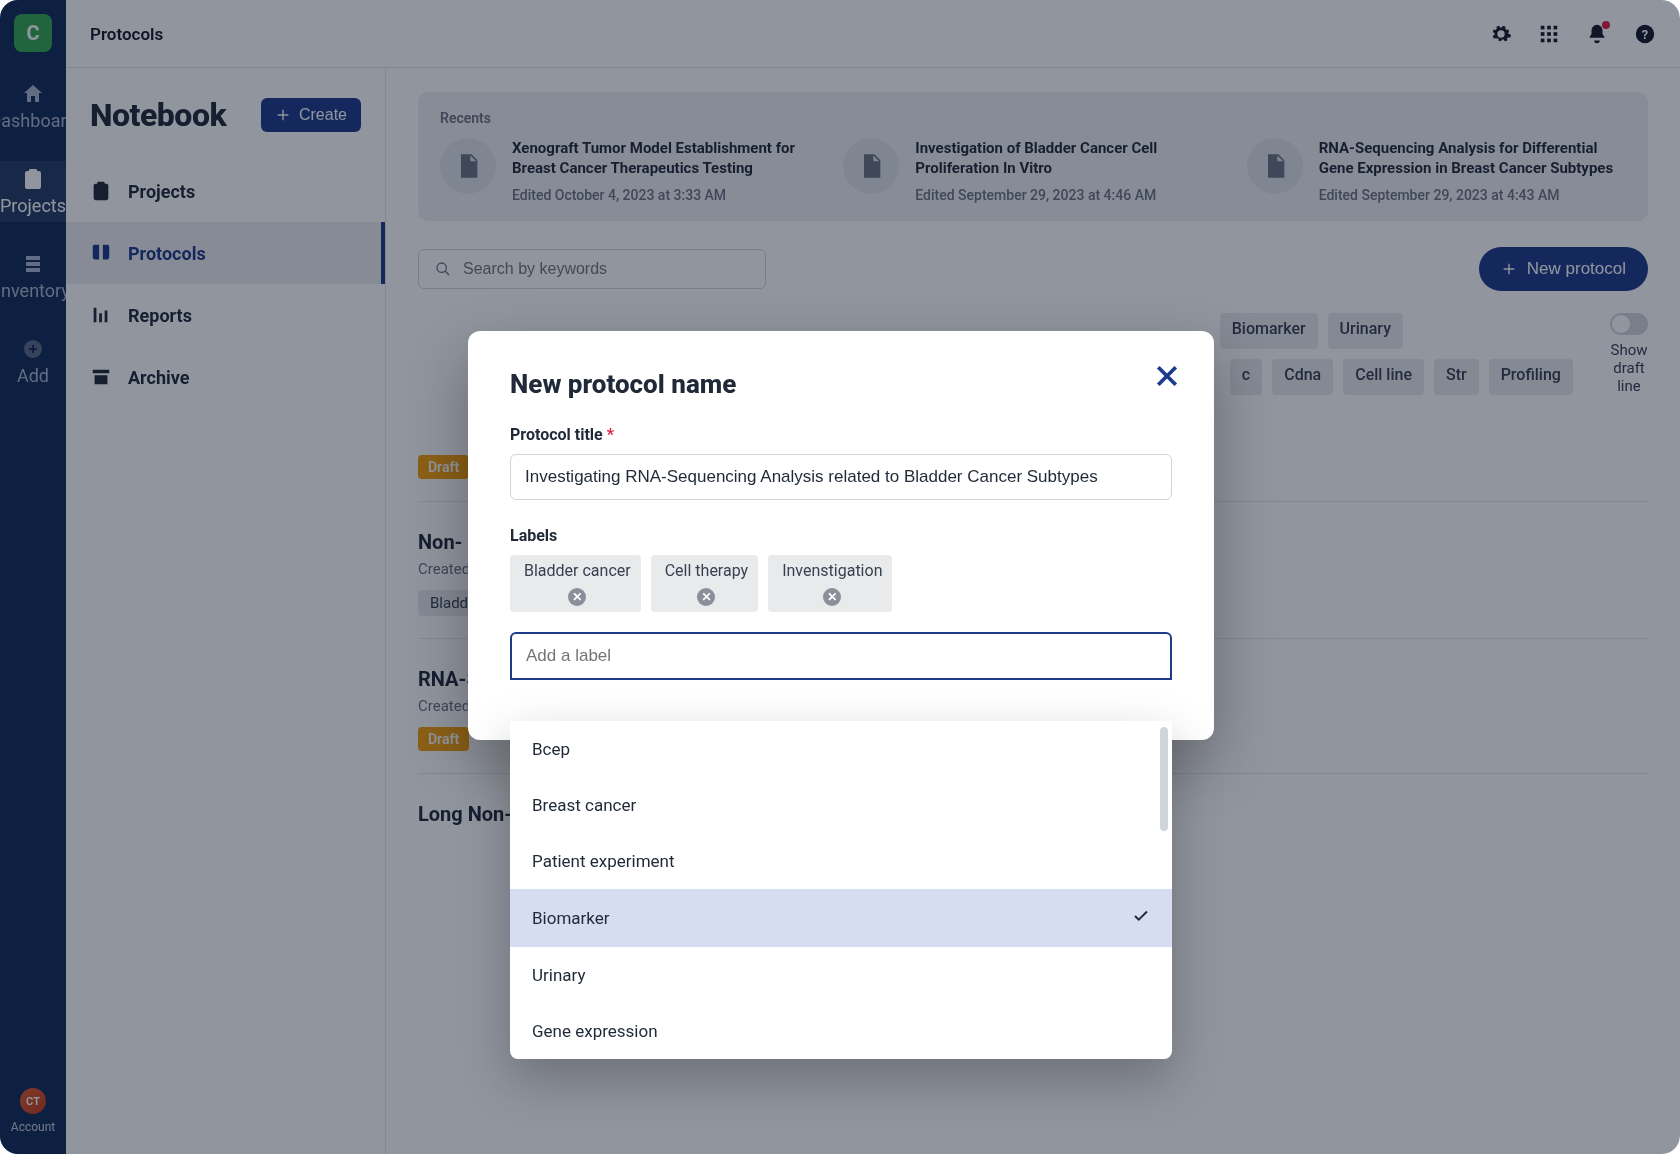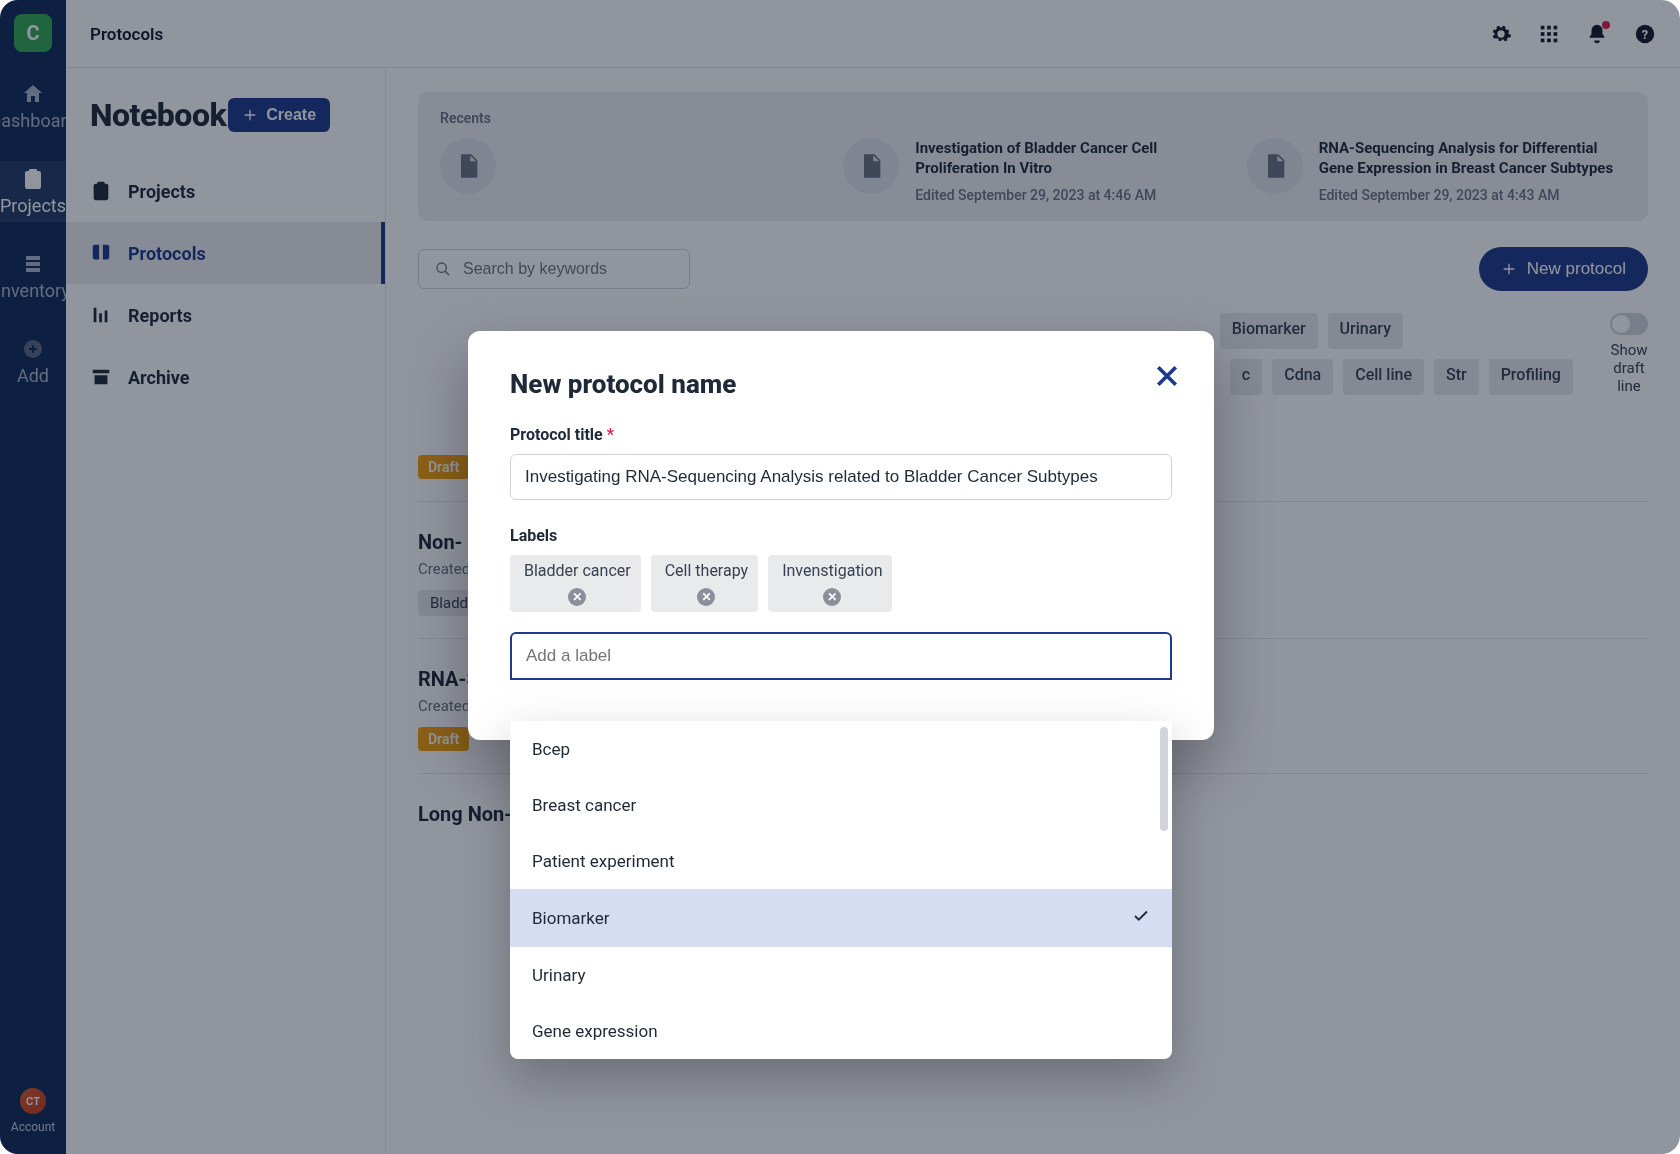--- a/index.html
+++ b/index.html
@@ -95,26 +95,27 @@
 }
 .sidebar {
   width: 320px;
   border-right: 1px solid #e5e7eb;
   padding: 28px 0 0 0;
   background: #fff;
 }
 .sb-head {
   display: flex; align-items: center; gap: 2px;
   padding: 0 24px 26px 24px;
+  justify-content: space-between;
 }
 .sb-head h1 { font-size: 32px; font-weight: 800; color: #1f2937; letter-spacing: -0.5px; }
 .create-btn {
   background: #1e3a8a; color: #fff; border: none;
   border-radius: 6px; padding: 8px 14px; display: flex; align-items: center; gap: 8px;
-  font-size: 16px; font-weight: 700; cursor: pointer;
+  font-size: 16px; font-weight: 400; cursor: pointer;
 }
 .sb-item {
   display: flex; align-items: center; gap: 16px;
   padding: 20px 24px; font-size: 18px; font-weight: 700;
   color: #1f2937; cursor: pointer;
 }
 .sb-item.active { background: #ecedef; color: #1e3a8a; border-right: 4px solid #1e3a8a; }
 .sb-item svg { width: 22px; height: 22px; }
 .main {
   flex: 1; overflow-y: auto; padding: 24px 32px;
@@ -130,21 +131,21 @@
   display: flex; align-items: center; justify-content: center; flex-shrink: 0;
 }
 .recent-item .ttl { font-size: 15px; font-weight: 700; color: #1f2937; line-height: 1.35; }
 .recent-item .meta { font-size: 14px; color: #6b7280; margin-top: 8px; font-weight: 500; }
 .search-row {
   display: flex; align-items: center; margin-bottom: 22px;
 }
 .search-box {
   display: flex; align-items: center; gap: 12px;
   border: 1px solid #d1d5db; border-radius: 6px;
-  padding: 10px 16px; width: 272px; color: #6b7280;
+  padding: 10px 16px; width: 348px; color: #6b7280;
 }
 .search-box input {
   border: none; outline: none; font-size: 16px; flex: 1; background: transparent;
 }
 .new-proto-btn {
   margin-left: auto;
   background: #1e3a8a; color: #fff; border: none; border-radius: 22px;
   padding: 12px 22px; display: flex; align-items: center; gap: 10px;
   font-size: 17px; font-weight: 400; cursor: pointer;
 }
@@ -363,20 +364,24 @@
 
       <div class="main">
         <div class="recents-card">
           <div class="label">Recents</div>
           <div class="recents-row">
             <div class="recent-item">
               <div class="doc-ico">
                 <svg width="28" height="28" viewBox="0 0 24 24" fill="#6b7280">
                     <path d="M6 2h9l5 5v15H6zM14 3v5h5"></path>
                   </svg>
+              </div>
+              <div>
+                <div class="ttl">Xenograft Tumor Model Establishment for Breast Cancer Therapeutics Testing</div>
+                <div class="meta">Edited October 4, 2023 at 3:33 AM</div>
               </div>
             </div>
             <div class="recent-item">
               <div class="doc-ico">
                 <svg width="28" height="28" viewBox="0 0 24 24" fill="#6b7280">
                     <path d="M6 2h9l5 5v15H6zM14 3v5h5"></path>
                   </svg>
               </div>
               <div>
                 <div class="ttl">Investigation of Bladder Cancer Cell Proliferation In Vitro</div>

